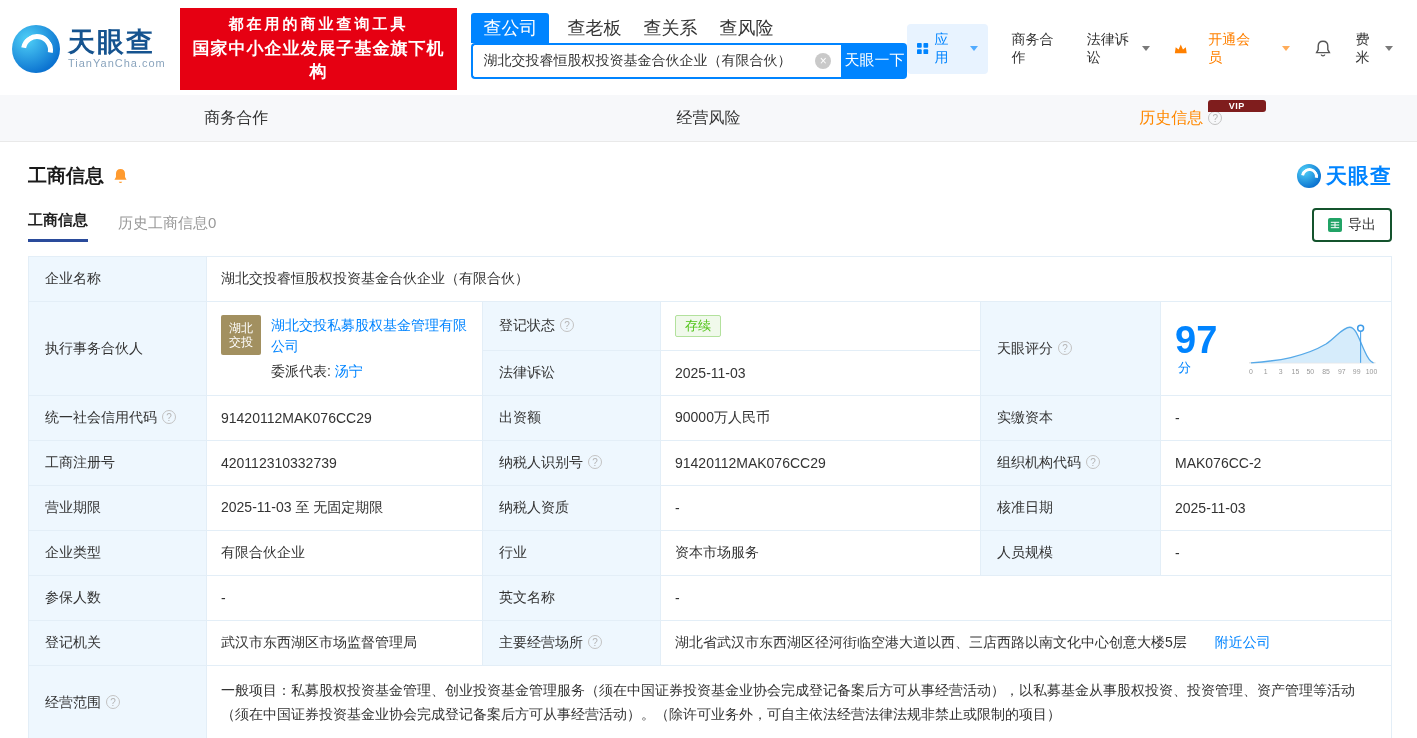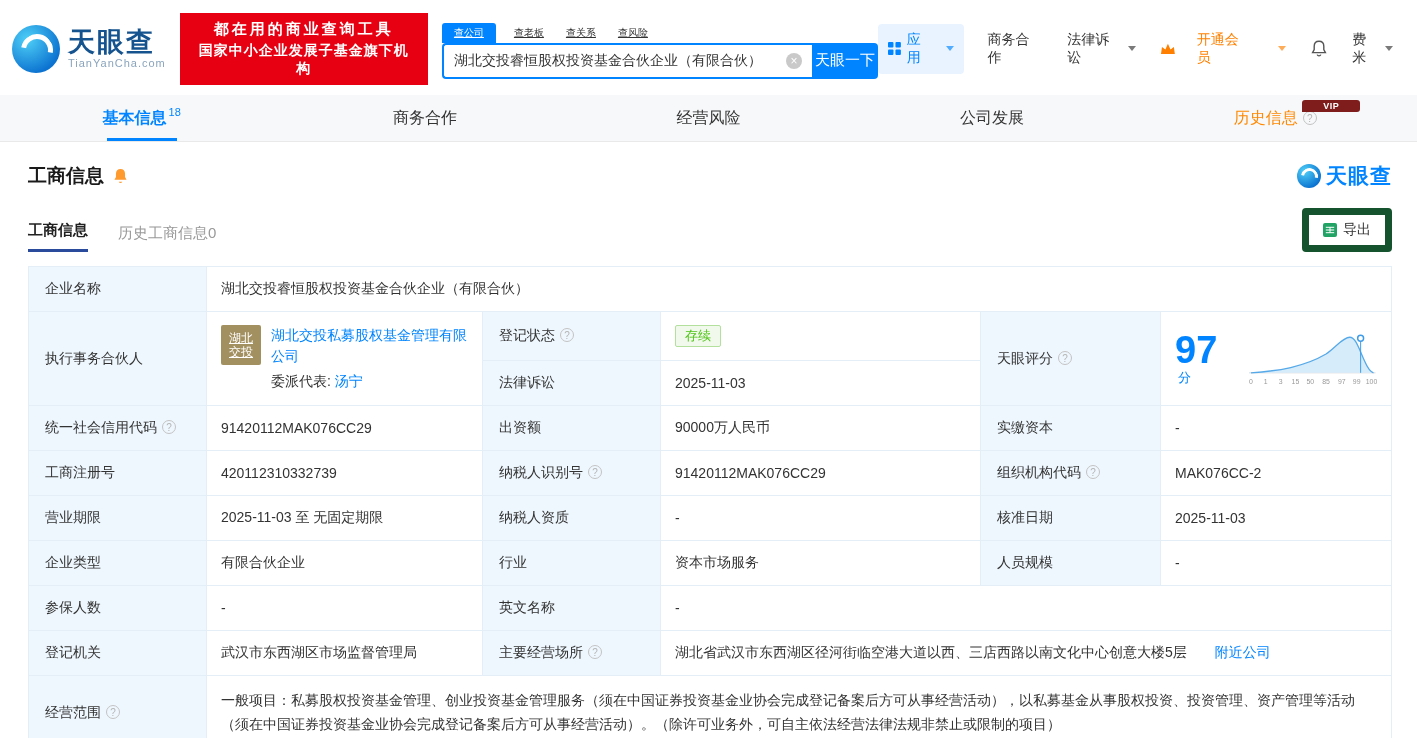--- a/index.html
+++ b/index.html
@@ -12,25 +12,25 @@
   .logo-mark { position:relative; width:48px; height:48px; border-radius:50%;
     background:radial-gradient(circle at 32% 30%, #4fd0f7, #0b72d0 75%); flex:0 0 auto; }
   .logo-mark::after { content:""; position:absolute; top:9px; left:9px; width:22px; height:22px;
     border:5px solid #fff; border-radius:50%; border-left-color:transparent; border-bottom-color:transparent;
     transform:rotate(-35deg); }
   .logo-text { margin-left:8px; }
   .brand { font-size:27px; font-weight:bold; color:#15538f; letter-spacing:2px; line-height:1.1; }
   .domain { font-size:11px; color:#8aa4bd; letter-spacing:1px; }
   .banner { margin-left:14px; background:#e60012; color:#fff; padding:7px 12px; text-align:center; }
   .banner div:first-child { font-size:15px; font-weight:bold; letter-spacing:3px; }
-  .banner div:last-child { font-size:14px; font-weight:bold; letter-spacing:1px; margin-top:3px; }
+  .banner div:last-child { font-size:17px; font-weight:bold; letter-spacing:1px; margin-top:3px; }
 
   .search-area { margin-left:14px; display:flex; flex-direction:column; }
   .search-tabs { display:flex; align-items:flex-end; height:24px; }
-  .search-tab { font-size:10px; color:#333; margin-right:22px; cursor:pointer; padding:3px 0;text-decoration:underline; }
+  .search-tab { font-size:18px; color:#333; margin-right:22px; cursor:pointer; padding:3px 0; }
   .search-tab.active { background:#0084ff; color:#fff; padding:3px 12px; margin-right:18px; border-radius:3px 3px 0 0; }
   .search-row { display:flex; }
   .search-box { position:relative; }
   .search-input { width:370px; height:36px; border:2px solid #0084ff; border-right:none; border-radius:4px 0 0 4px;
     padding:0 34px 0 10px; font-size:14px; color:#333; outline:none; font-family:inherit; }
   .clear-btn { position:absolute; right:10px; top:10px; width:16px; height:16px; border-radius:50%; background:#c9c9c9;
     color:#fff; font-size:12px; line-height:16px; text-align:center; cursor:pointer; }
   .clear-btn::before { content:"×"; }
   .search-btn { width:66px; height:36px; background:#0084ff; color:#fff; border:none; font-size:15px;
     border-radius:0 4px 4px 0; cursor:pointer; font-family:inherit; }
@@ -67,35 +67,35 @@
   .wm-mark { position:relative; width:24px; height:24px; border-radius:50%;
     background:radial-gradient(circle at 32% 30%, #4fd0f7, #0b72d0 75%); }
   .wm-mark::after { content:""; position:absolute; top:4px; left:4px; width:11px; height:11px;
     border:3px solid #fff; border-radius:50%; border-left-color:transparent; border-bottom-color:transparent;
     transform:rotate(-35deg); }
   .wm-text { color:#0084ff; font-size:21px; font-weight:bold; letter-spacing:1px; }
 
   .subtabs { display:flex; align-items:flex-end; padding:18px 25px 0 28px; }
   .subtab { font-size:15px; color:#999; margin-right:30px; padding-bottom:9px; cursor:pointer; }
   .subtab.active { color:#222; font-weight:bold; border-bottom:3px solid #2a4b9b; }
-  .export-btn { margin-left:auto; display:flex; align-items:center; gap:6px; border:7px solid #14532d;
+  .export-btn { margin-left:auto; display:flex; align-items:center; gap:6px; border:2px solid #14532d;
     border-radius:4px; background:#fff; padding:6px 14px; font-size:14px; color:#333; cursor:pointer; font-family:inherit; }
 
   
   .biz-table { margin:14px 25px 12px 28px; border-collapse:collapse; width:1364px; font-size:14px; table-layout:fixed; }
   .biz-table td { border:1px solid #e3eef7; vertical-align:middle; }
   td.lbl { background:#eef7fe; color:#333; padding:13px 16px; }
   td.val { background:#fff; color:#333; padding:13px 14px; }
   .link { color:#0084ff; text-decoration:none; cursor:pointer; }
   .badge-green { display:inline-block; background:#f0f9eb; color:#52c41a; border:1px solid #b3e19d;
     border-radius:2px; padding:1px 9px; font-size:13px; }
   .partner { display:flex; gap:10px; }
   .avatar { width:40px; height:40px; background:#a29060; border-radius:2px; color:#fff; font-size:12px;
     display:flex; flex-direction:column; align-items:center; justify-content:center; line-height:1.2;
-    flex:0 0 auto; cursor:pointer;text-decoration:underline; }
+    flex:0 0 auto; cursor:pointer; }
   .pcol { display:flex; flex-direction:column; gap:4px; }
   .pcol .link { line-height:1.5; }
   .rep { color:#333; }
   .score-wrap { display:flex; align-items:center; gap:14px; }
   .score-num { font-size:38px; font-weight:bold; color:#0084ff; line-height:1; }
   .score-unit { font-size:13px; color:#0084ff; margin-left:3px; }
   .scope-text { line-height:1.7; }
 </style>
 </head>
 <body>
@@ -164,32 +164,25 @@
         </svg>
       </div>
       <div class="nav-link">
         <span>费米</span>
         <span class="caret"></span>
       </div>
     </div>
   </header>
 
   <nav class="main-tabs">
-    <div class="main-tab active">
-      <span>基本信息</span>
-      <span class="tab-count">18</span>
-    </div>
     <div class="main-tab">
       <span>商务合作</span>
     </div>
     <div class="main-tab">
       <span>经营风险</span>
-    </div>
-    <div class="main-tab">
-      <span>公司发展</span>
     </div>
     <div class="main-tab vip-tab">
       <span class="vip-badge">VIP</span>
       <span>历史信息</span>
       <span class="q"></span>
     </div>
   </nav>
 
   <div class="section-head">
     <span class="section-title">工商信息</span>

